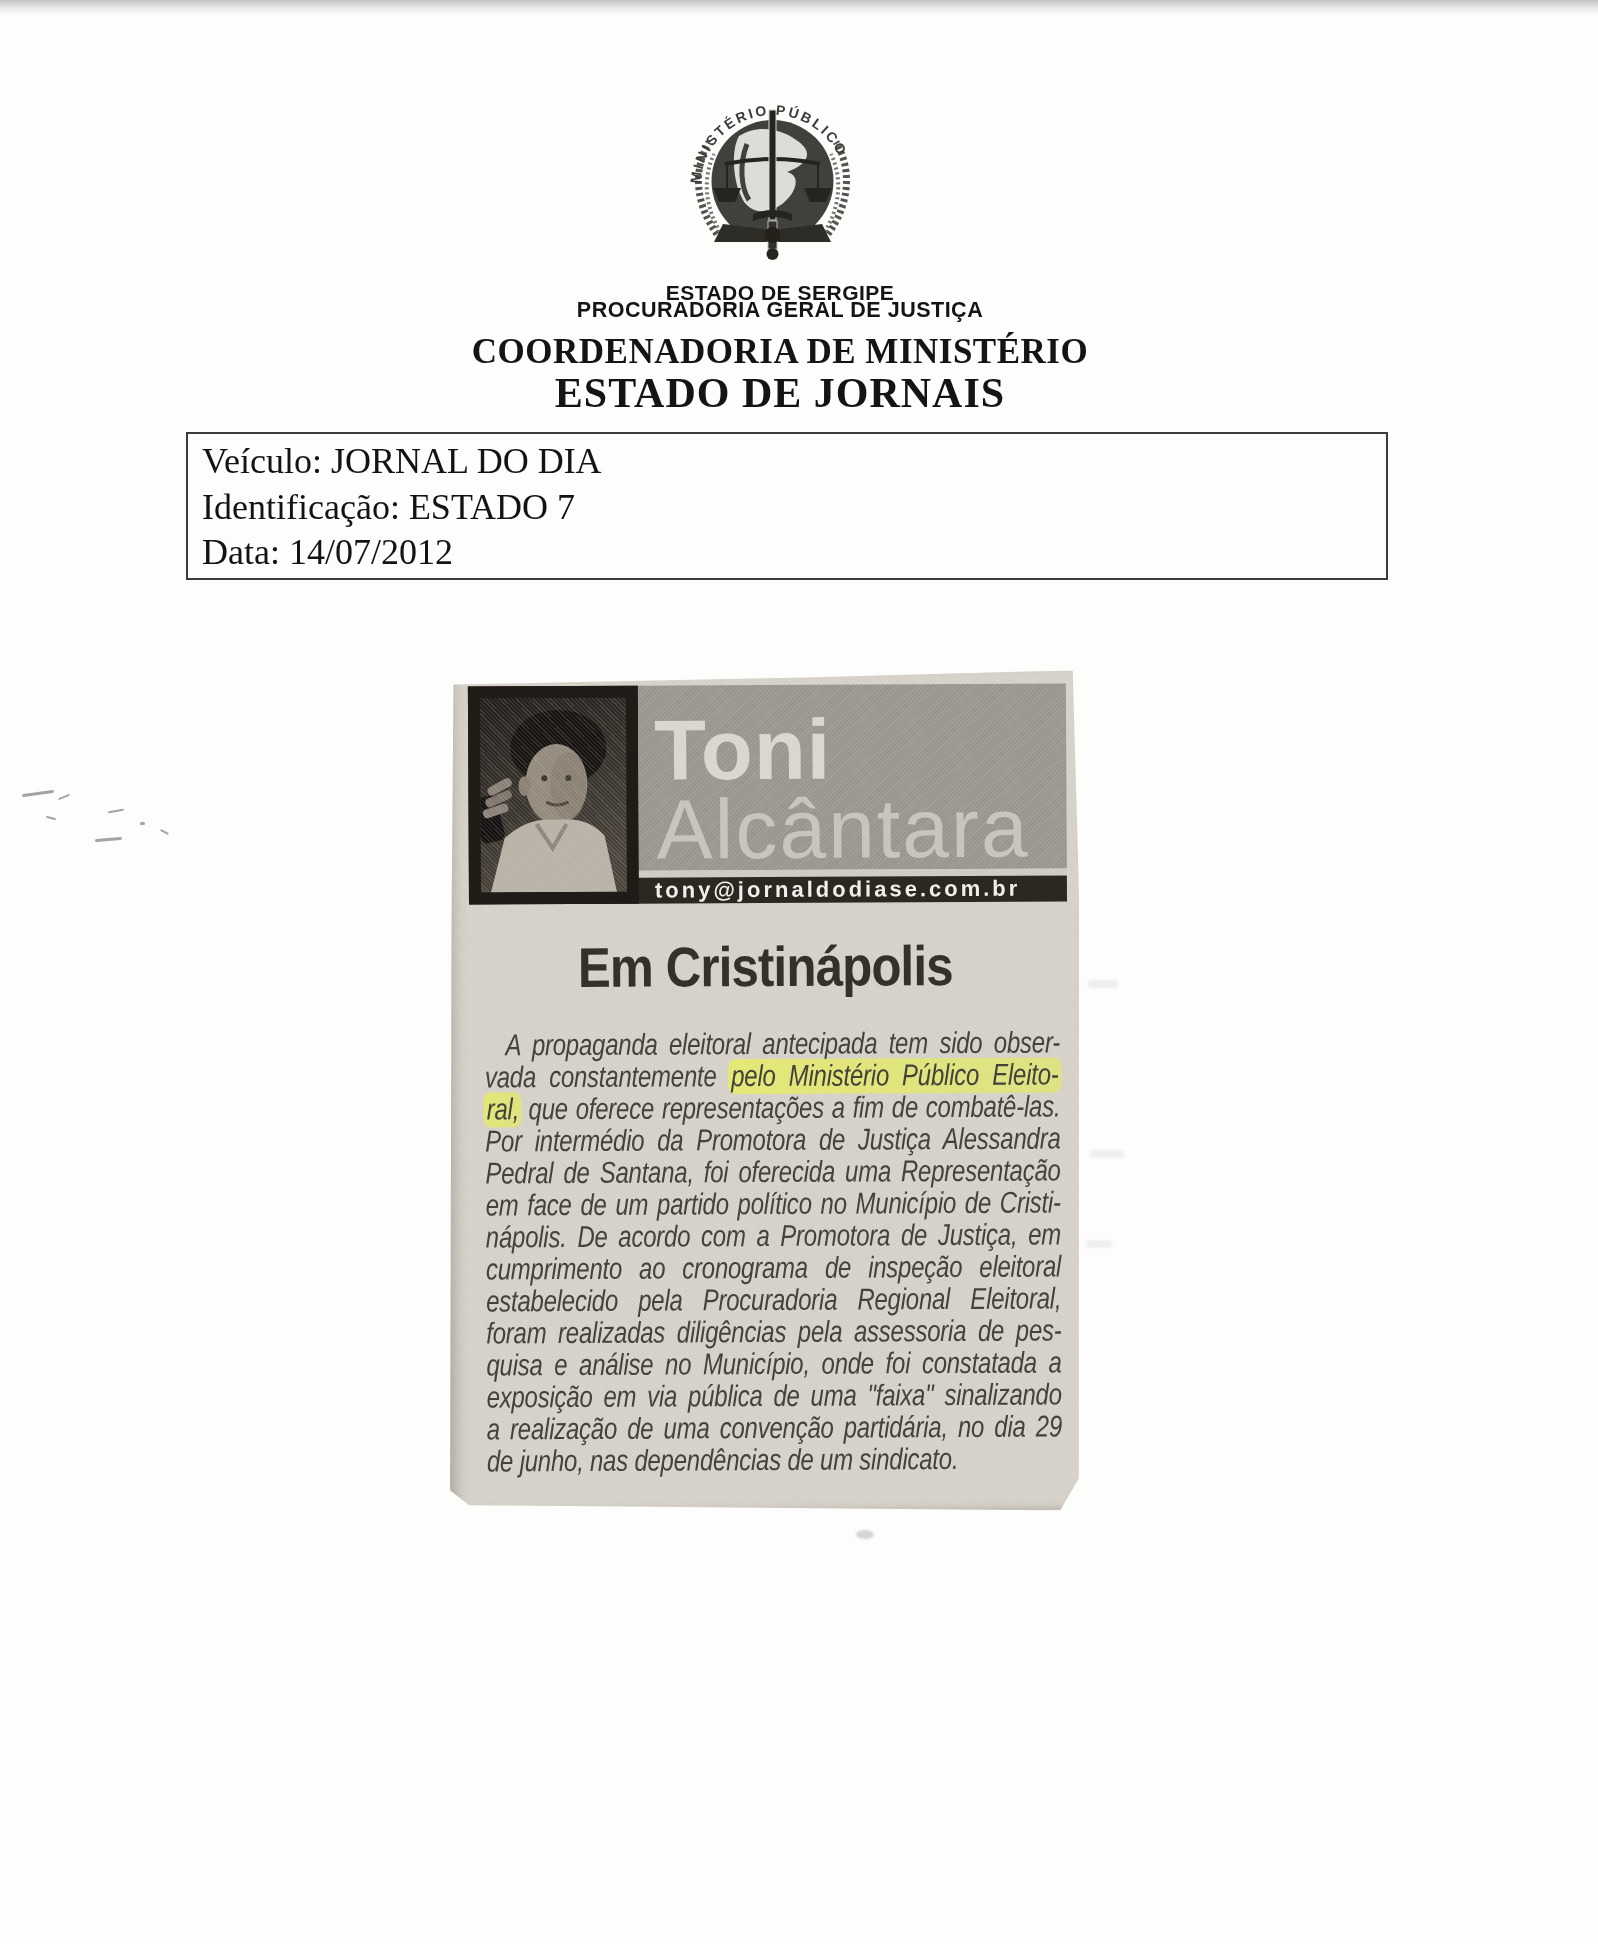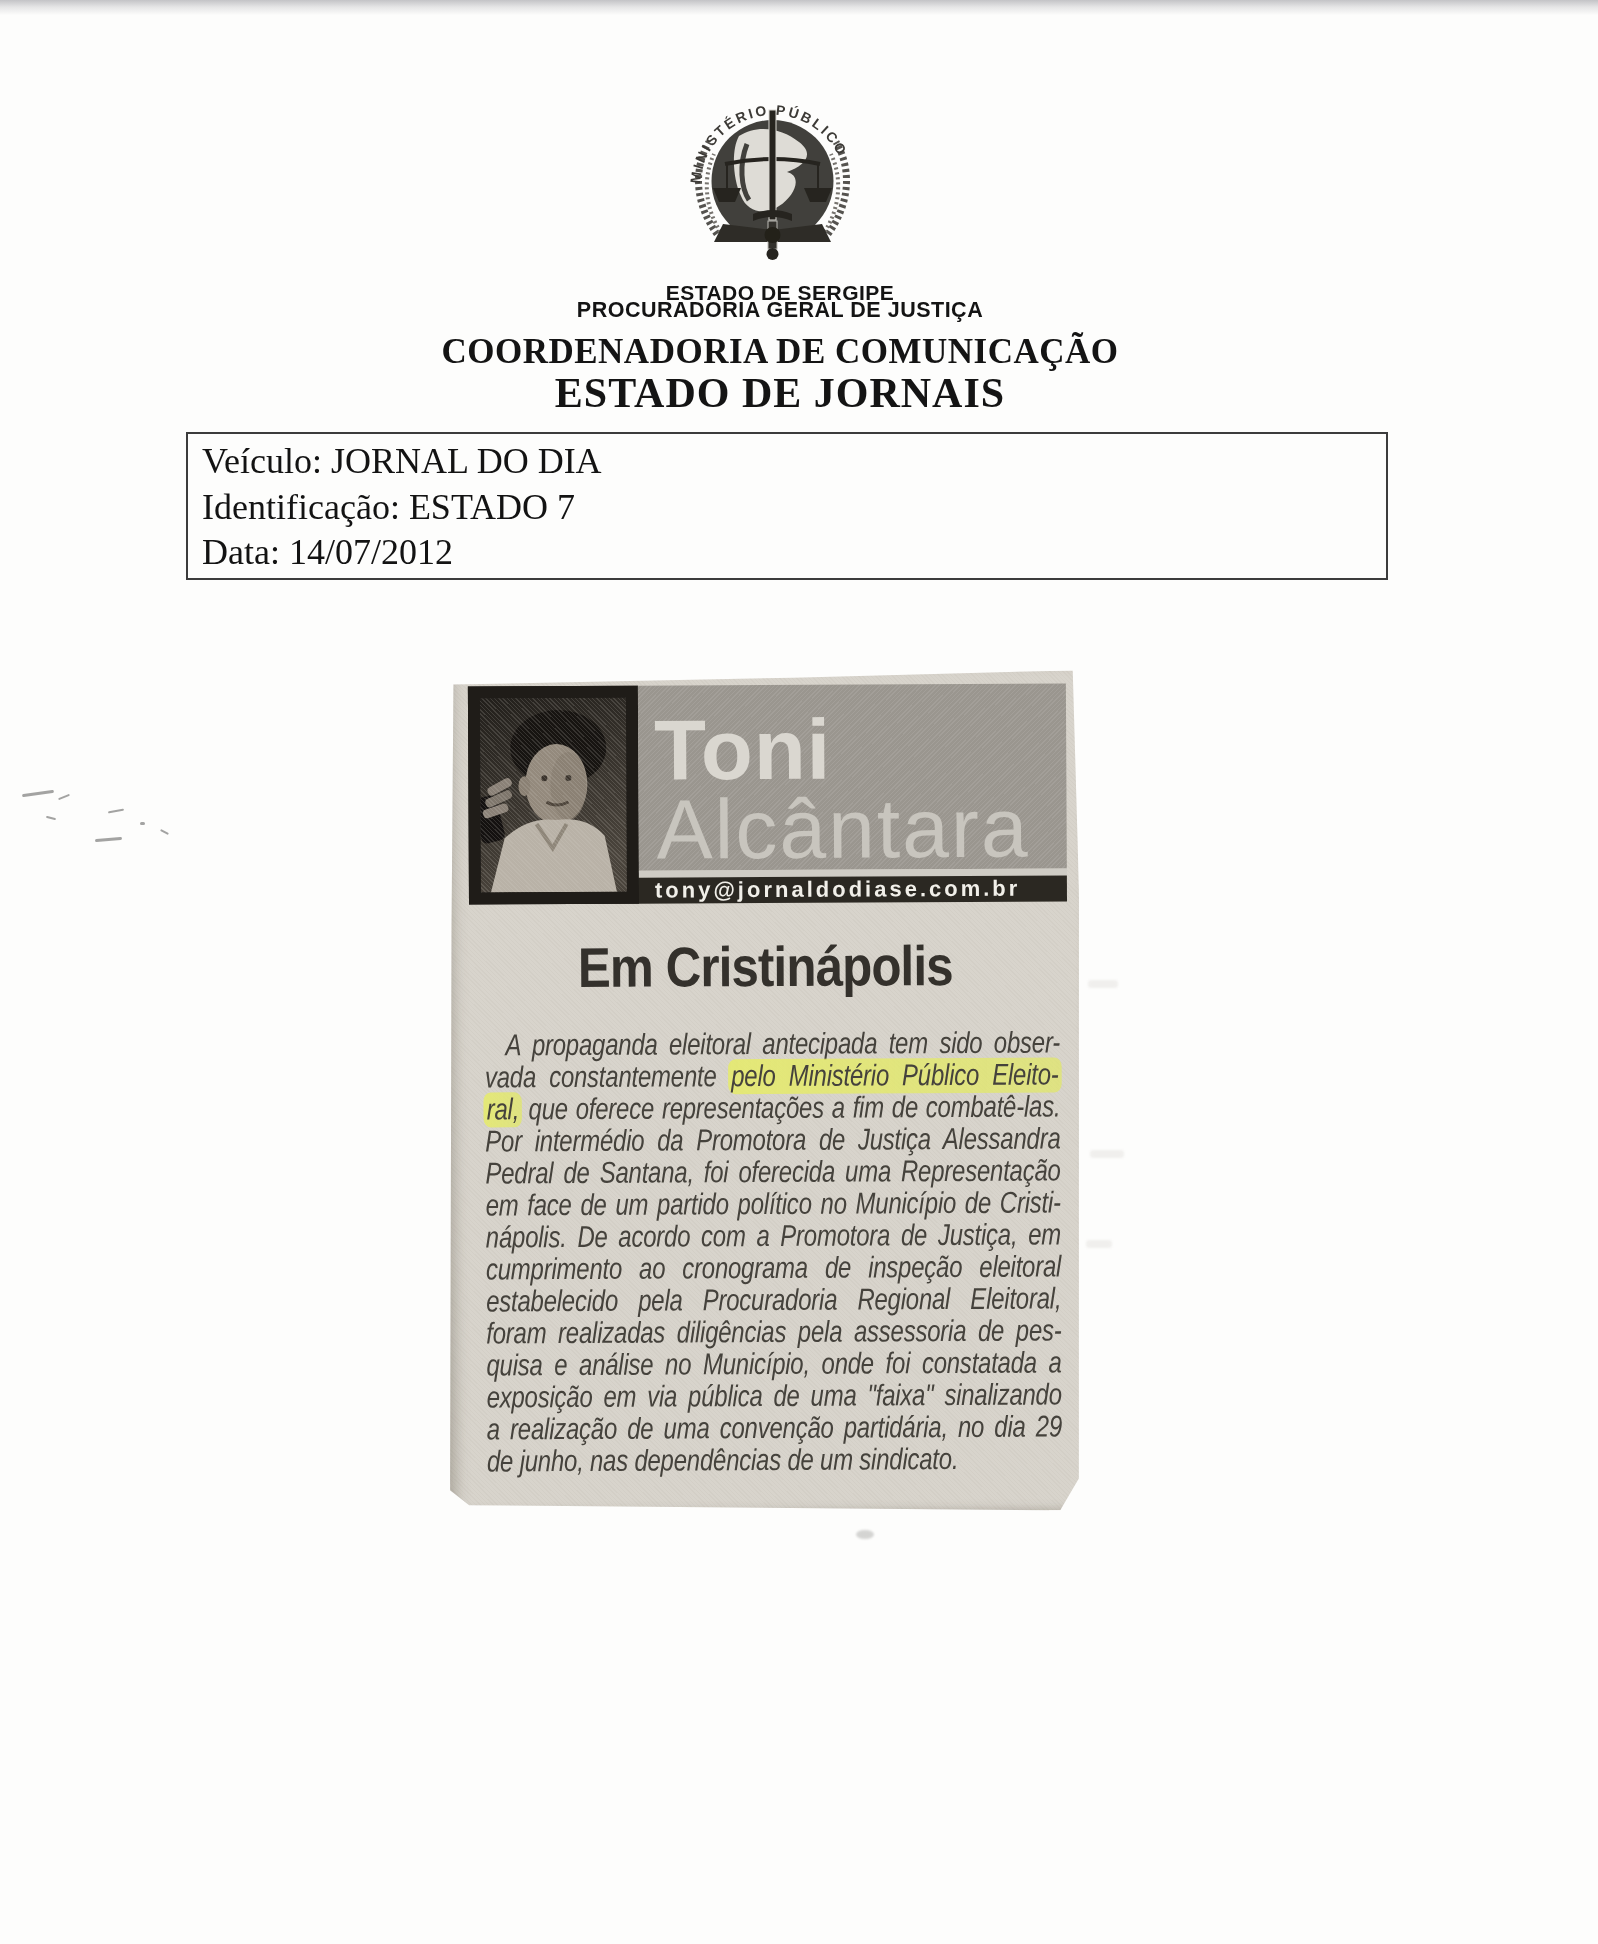--- a/index.html
+++ b/index.html
@@ -134,21 +134,21 @@
     <circle cx="85.5" cy="151" r="8" fill="#232119"></circle>
 
     <text font-family="Liberation Sans, sans-serif" font-size="14" font-weight="bold" fill="#3c3a36" letter-spacing="2.5">
       <textPath href="#arcTop" startOffset="4">MINISTÉRIO PÚBLICO</textPath>
     </text>
   </svg>
 
   <div class="letterhead">
     <div class="lh-estado">ESTADO DE SERGIPE</div>
     <div class="lh-procuradoria">PROCURADORIA GERAL DE JUSTIÇA</div>
-    <div class="lh-coordenadoria">COORDENADORIA DE COMUNICAÇÃO</div>
+    <div class="lh-coordenadoria">COORDENADORIA DE MINISTÉRIO</div>
     <div class="lh-recorte">ESTADO DE JORNAIS</div>
   </div>
 
   <div class="info-box">
     <div>Veículo: JORNAL DO DIA</div>
     <div>Identificação: ESTADO 7</div>
     <div>Data: 14/07/2012</div>
   </div>
 
   <div class="pmark" style="left:22px;top:792px;width:32px;height:3px;transform:rotate(-8deg);"></div>

